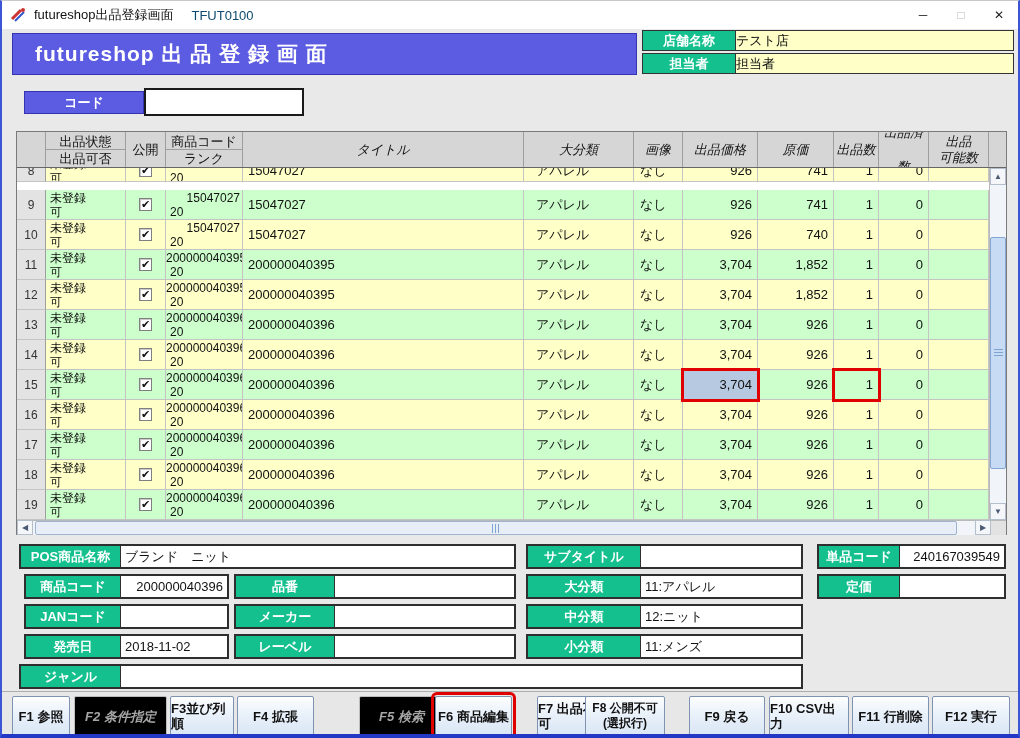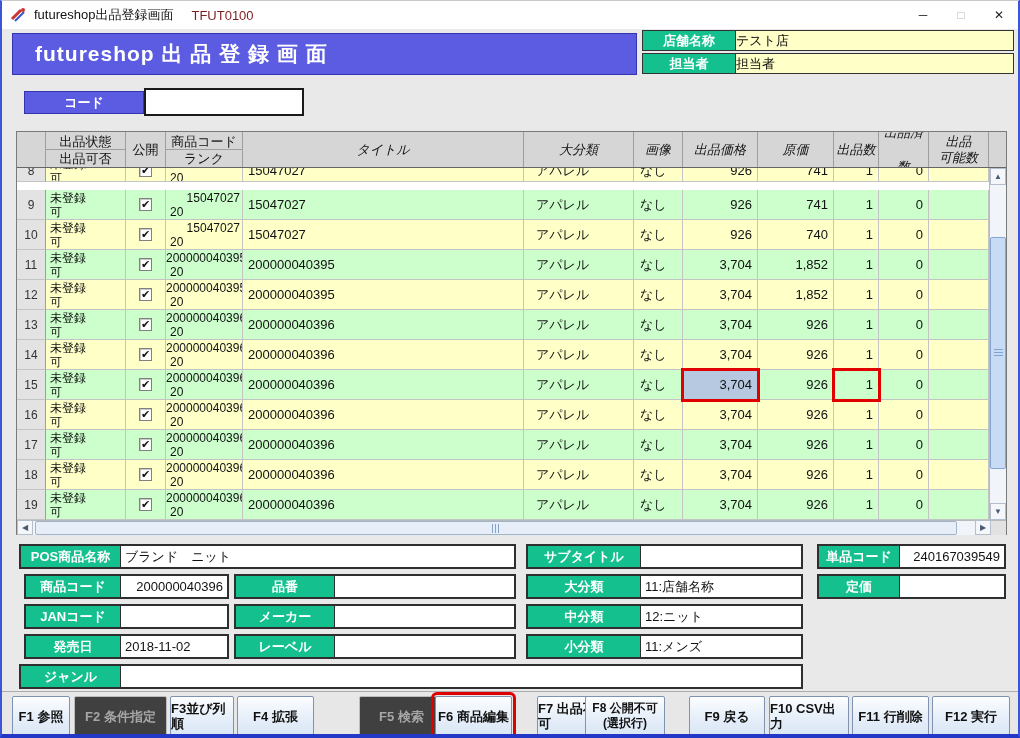--- a/index.html
+++ b/index.html
@@ -7,21 +7,21 @@
   .window{
     position:relative; width:1020px; height:738px; background:#E9E9E9;
     border-left:2px solid #3C55D6; border-right:2px solid #3C55D6;
     border-bottom:4px solid #2438C8; border-top:1px solid #C9C9C9;
     overflow:hidden;
   }
   
   .titlebar{position:absolute;top:0;left:0;right:0;height:28px;background:#fff;display:flex;align-items:center;}
   .app-icon{width:16px;height:16px;margin:0 8px 0 8px;flex:none;}
   .tb-title{font-size:13px;color:#111;}
-  .tb-code{font-size:13px;color:#7f1d1d;margin-left:18px;}
+  .tb-code{font-size:13px;color:#0c4a6e;margin-left:18px;}
   .tb-controls{margin-left:auto;display:flex;height:28px;}
   .tb-btn{width:38px;height:28px;display:flex;align-items:center;justify-content:center;font-size:12px;color:#222;cursor:pointer;}
   .tb-btn.max{color:#B9B9B9;}
   
   .banner{position:absolute;left:10px;top:32px;width:625px;height:42px;background:#5C5CE2;border:1px solid #3434B0;
           color:#fff;font-size:21px;font-weight:bold;line-height:40px;padding-left:22px;letter-spacing:1px;}
   .hinfo{position:absolute;left:640px;width:372px;height:21px;border:1px solid #333;display:flex;background:#FFFFC8;}
   .hinfo.store{top:29px;} .hinfo.staff{top:52px;}
   .hinfo .glab{flex:none;width:93px;background:#14C08E;color:#fff;font-weight:bold;font-size:13px;text-align:center;line-height:19px;border-right:1px solid #333;}
   .hinfo .gval{flex:1;font-size:13px;line-height:19px;color:#111;}
@@ -82,21 +82,21 @@
   
   .fbox{position:absolute;height:25px;border:2px solid #2F2F2F;background:#fff;display:flex;}
   .fbox .lab{flex:none;background:#14C08E;color:#fff;font-weight:bold;font-size:13px;text-align:center;line-height:21px;border-right:1px solid #2F2F2F;}
   .fbox .val{flex:1;font-size:13px;line-height:21px;padding:0 4px;color:#111;background:#fff;}
   .fbox .val.right{text-align:right;}
   
   .fbar{position:absolute;left:0;right:0;top:690px;bottom:0;background:#E7E7E7;border-top:1px solid #ADADAD;}
   .fk{position:absolute;top:4px;height:40px;border:1px solid #7E93B2;border-radius:2px;
       background:linear-gradient(#FDFEFF,#E9F1FA 45%,#D9E6F5);color:#111;font-weight:bold;font-size:13px;
       display:flex;flex-direction:column;align-items:center;justify-content:center;cursor:pointer;line-height:15px;}
-  .fk.disabled{background:#404040;border-color:#BCBCBC;color:#A6A6A6;cursor:default;}
+  .fk.disabled{background:#000000;border-color:#BCBCBC;color:#A6A6A6;cursor:default;font-style:italic;}
   .fk.hl-btn{outline:3px solid #E00000;outline-offset:1px;text-align:center;}
   .fk1{left:10px;width:58px;}  .fk2{left:72px;width:93px;}  .fk3{left:168px;width:64px;}
   .fk4{left:235px;width:77px;} .fk5{left:357px;width:85px;} .fk6{left:433px;width:77px;}
   .fk7{left:535px;width:67px;} .fk8{left:583px;width:80px;font-size:12px;}
   .fk9{left:687px;width:76px;} .fk10{left:767px;width:80px;} .fk11{left:850px;width:77px;} .fk12{left:930px;width:78px;}
 </style>
 </head>
 <body>
 
 <div class="window">
@@ -483,21 +483,21 @@
   <div class="fbox" style="left:22px;top:573px;width:205px;">
     <span class="lab" style="width:95px;">商品コード</span>
     <span class="val right">200000040396</span>
   </div>
   <div class="fbox" style="left:232px;top:573px;width:282px;">
     <span class="lab" style="width:99px;">品番</span>
     <span class="val"></span>
   </div>
   <div class="fbox" style="left:524px;top:573px;width:277px;">
     <span class="lab" style="width:113px;">大分類</span>
-    <span class="val">11:店舗名称</span>
+    <span class="val">11:アパレル</span>
   </div>
   <div class="fbox" style="left:815px;top:573px;width:189px;">
     <span class="lab" style="width:81px;">定価</span>
     <span class="val"></span>
   </div>
 
   <div class="fbox" style="left:22px;top:603px;width:205px;">
     <span class="lab" style="width:95px;">JANコード</span>
     <span class="val"></span>
   </div>

